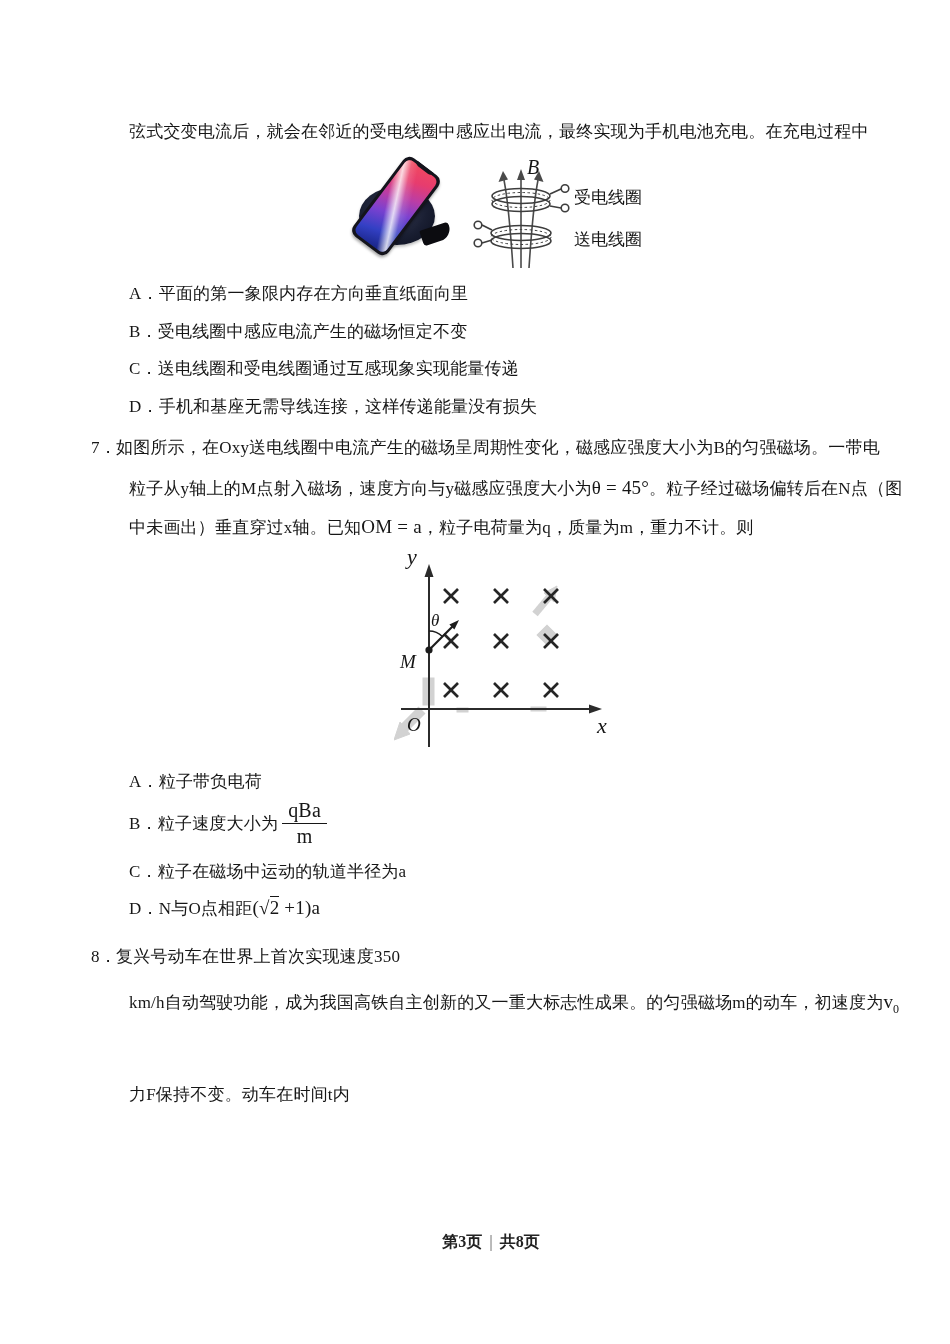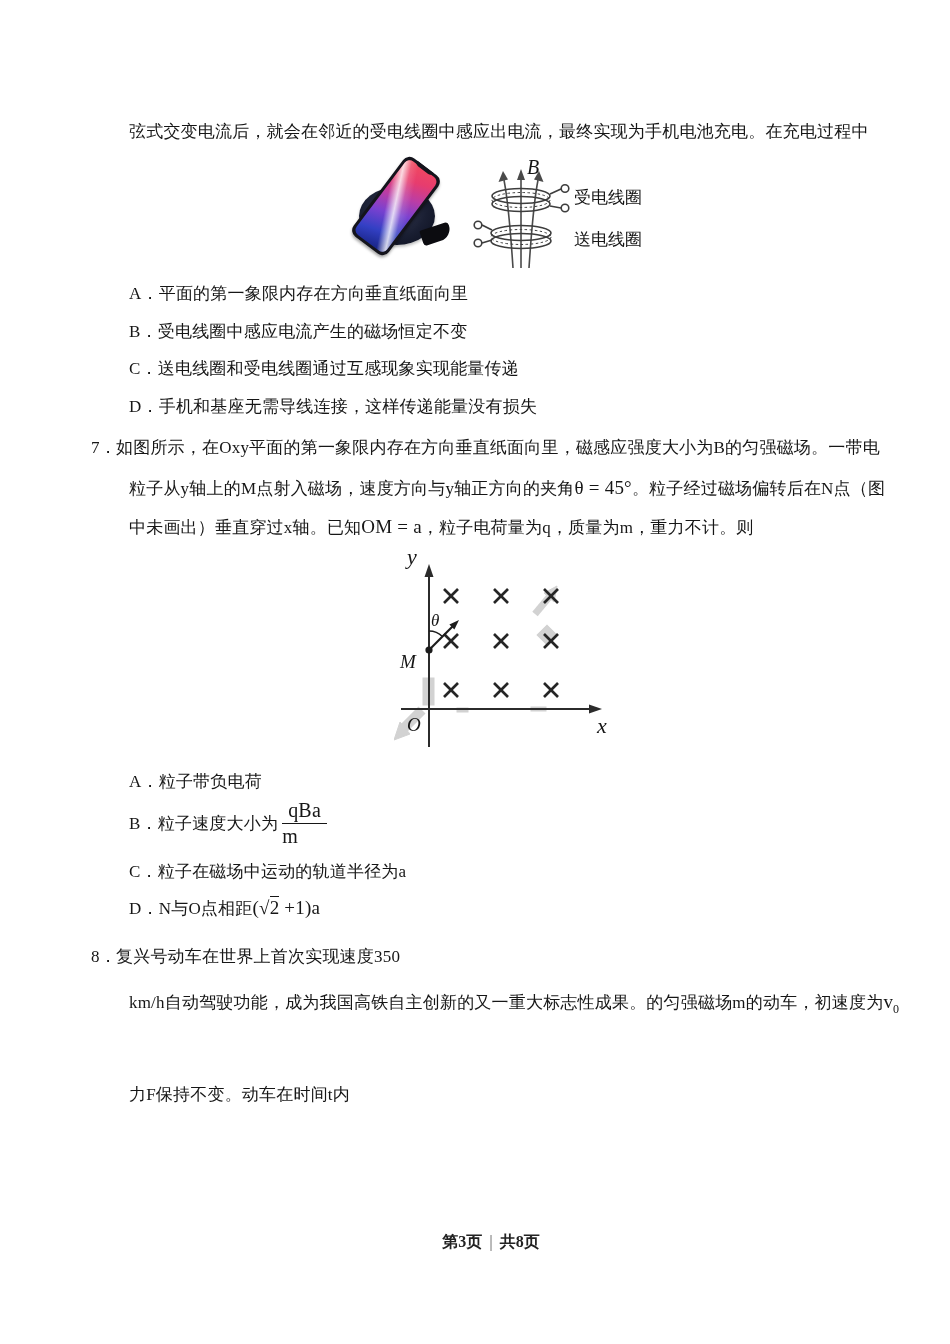--- a/index.html
+++ b/index.html
@@ -12,21 +12,21 @@
   .line{
     position:absolute;white-space:nowrap;font-size:17px;line-height:22px;
     letter-spacing:0.2px;
   }
   .qnum{position:absolute;white-space:nowrap;font-size:17px;line-height:22px;}
   .it{font-family:"Liberation Serif","DejaVu Serif",serif;}
   .m{font-size:19px;}
   .sub{font-size:12px;vertical-align:-5px;}
   .rad{border-top:1.4px solid #161616;}
   .optline{display:flex;align-items:center;}
-  .frac{display:inline-block;vertical-align:middle;text-align:left;margin-left:4px;line-height:1.05;}
+  .frac{display:inline-block;vertical-align:middle;text-align:center;margin-left:4px;line-height:1.05;}
   .frac .num{display:block;font-size:20px;padding:0 6px 2px 6px;border-bottom:1.4px solid #161616;}
   .frac .den{display:block;font-size:20px;padding-top:2px;}
   
   .fig6{position:absolute;left:335px;top:156px;width:330px;height:118px;}
   .charger{position:absolute;left:0;top:0;width:130px;height:118px;}
   .pad{position:absolute;left:8px;top:31px;width:76px;height:58px;border-radius:50%;
        background:radial-gradient(ellipse at 45% 42%, #3c4158 0%, #1a1f33 55%, #0a0d1c 100%);
        box-shadow:0 2px 3px rgba(0,0,0,.25);}
   .foot{position:absolute;left:70px;top:70px;width:30px;height:16px;background:#0c0c10;
         border-radius:2px 4px 14px 4px;transform:rotate(-18deg);}
@@ -90,22 +90,22 @@
       <text x="103" y="89" font-size="17" fill="#161616">送电线圈</text>
     </svg>
   </div>
 
   <div class="line" style="left:113px;top:283px"><span>A．</span><span>平面的第一象限内存在方向垂直纸面向里</span></div>
   <div class="line" style="left:113px;top:358px"><span>C．</span><span>送电线圈和受电线圈通过互感现象实现能量传递</span></div>
   <div class="line" style="left:113px;top:321px"><span>B．</span><span>受电线圈中感应电流产生的磁场恒定不变</span></div>
   <div class="line" style="left:113px;top:396px"><span>D．</span><span>手机和基座无需导线连接，这样传递能量没有损失</span></div>
 
   <div class="qnum" style="left:75px;top:437px">7．</div>
-  <div class="line" style="left:100px;top:437px"><span>如图所示，在</span><span class="it">Oxy</span><span>平面的第一象限内存在方向垂直纸面向里，磁感应强度大小为</span><span class="it">B</span><span>的匀强磁场。一带电</span></div>
-  <div class="line" style="left:113px;top:477px"><span>粒子从</span><span class="it">y</span><span>轴上的</span><span class="it">M</span><span>点射入磁场，速度方向与</span><span class="it">y</span><span>轴正方向的夹角</span><span class="it m">θ</span><span class="m"> = 45°</span><span>。粒子经过磁场偏转后在</span><span class="it">N</span><span>点（图</span></div>
+  <div class="line" style="left:100px;top:437px"><span>如图所示，在</span><span class="it">Oxy</span><span>送电线圈中电流产生的磁场呈周期性变化，磁感应强度大小为</span><span class="it">B</span><span>的匀强磁场。一带电</span></div>
+  <div class="line" style="left:113px;top:477px"><span>粒子从</span><span class="it">y</span><span>轴上的</span><span class="it">M</span><span>点射入磁场，速度方向与</span><span class="it">y</span><span>磁感应强度大小为</span><span class="it m">θ</span><span class="m"> = 45°</span><span>。粒子经过磁场偏转后在</span><span class="it">N</span><span>点（图</span></div>
   <div class="line" style="left:113px;top:516px"><span>中未画出）垂直穿过</span><span class="it">x</span><span>轴。已知</span><span class="it m">OM</span><span class="m"> = </span><span class="it m">a</span><span>，粒子电荷量为</span><span class="it">q</span><span>，质量为</span><span class="it">m</span><span>，重力不计。则</span></div>
 
   <svg width="270" height="202" viewBox="0 0 270 202" style="position:absolute;left:378px;top:550px;">
 
     <g opacity="0.45" fill="#9a9a9a" stroke="#9a9a9a">
       <line x1="141" y1="64" x2="156" y2="46" stroke-width="7"></line>
       <polygon points="163,36 150,43 160,52"></polygon>
       <rect x="146" y="78" width="14" height="14" transform="rotate(45 153 85)"></rect>
       <line x1="28" y1="160" x2="8" y2="180" stroke-width="10"></line>
       <polygon points="0,190 16,184 6,172"></polygon>

